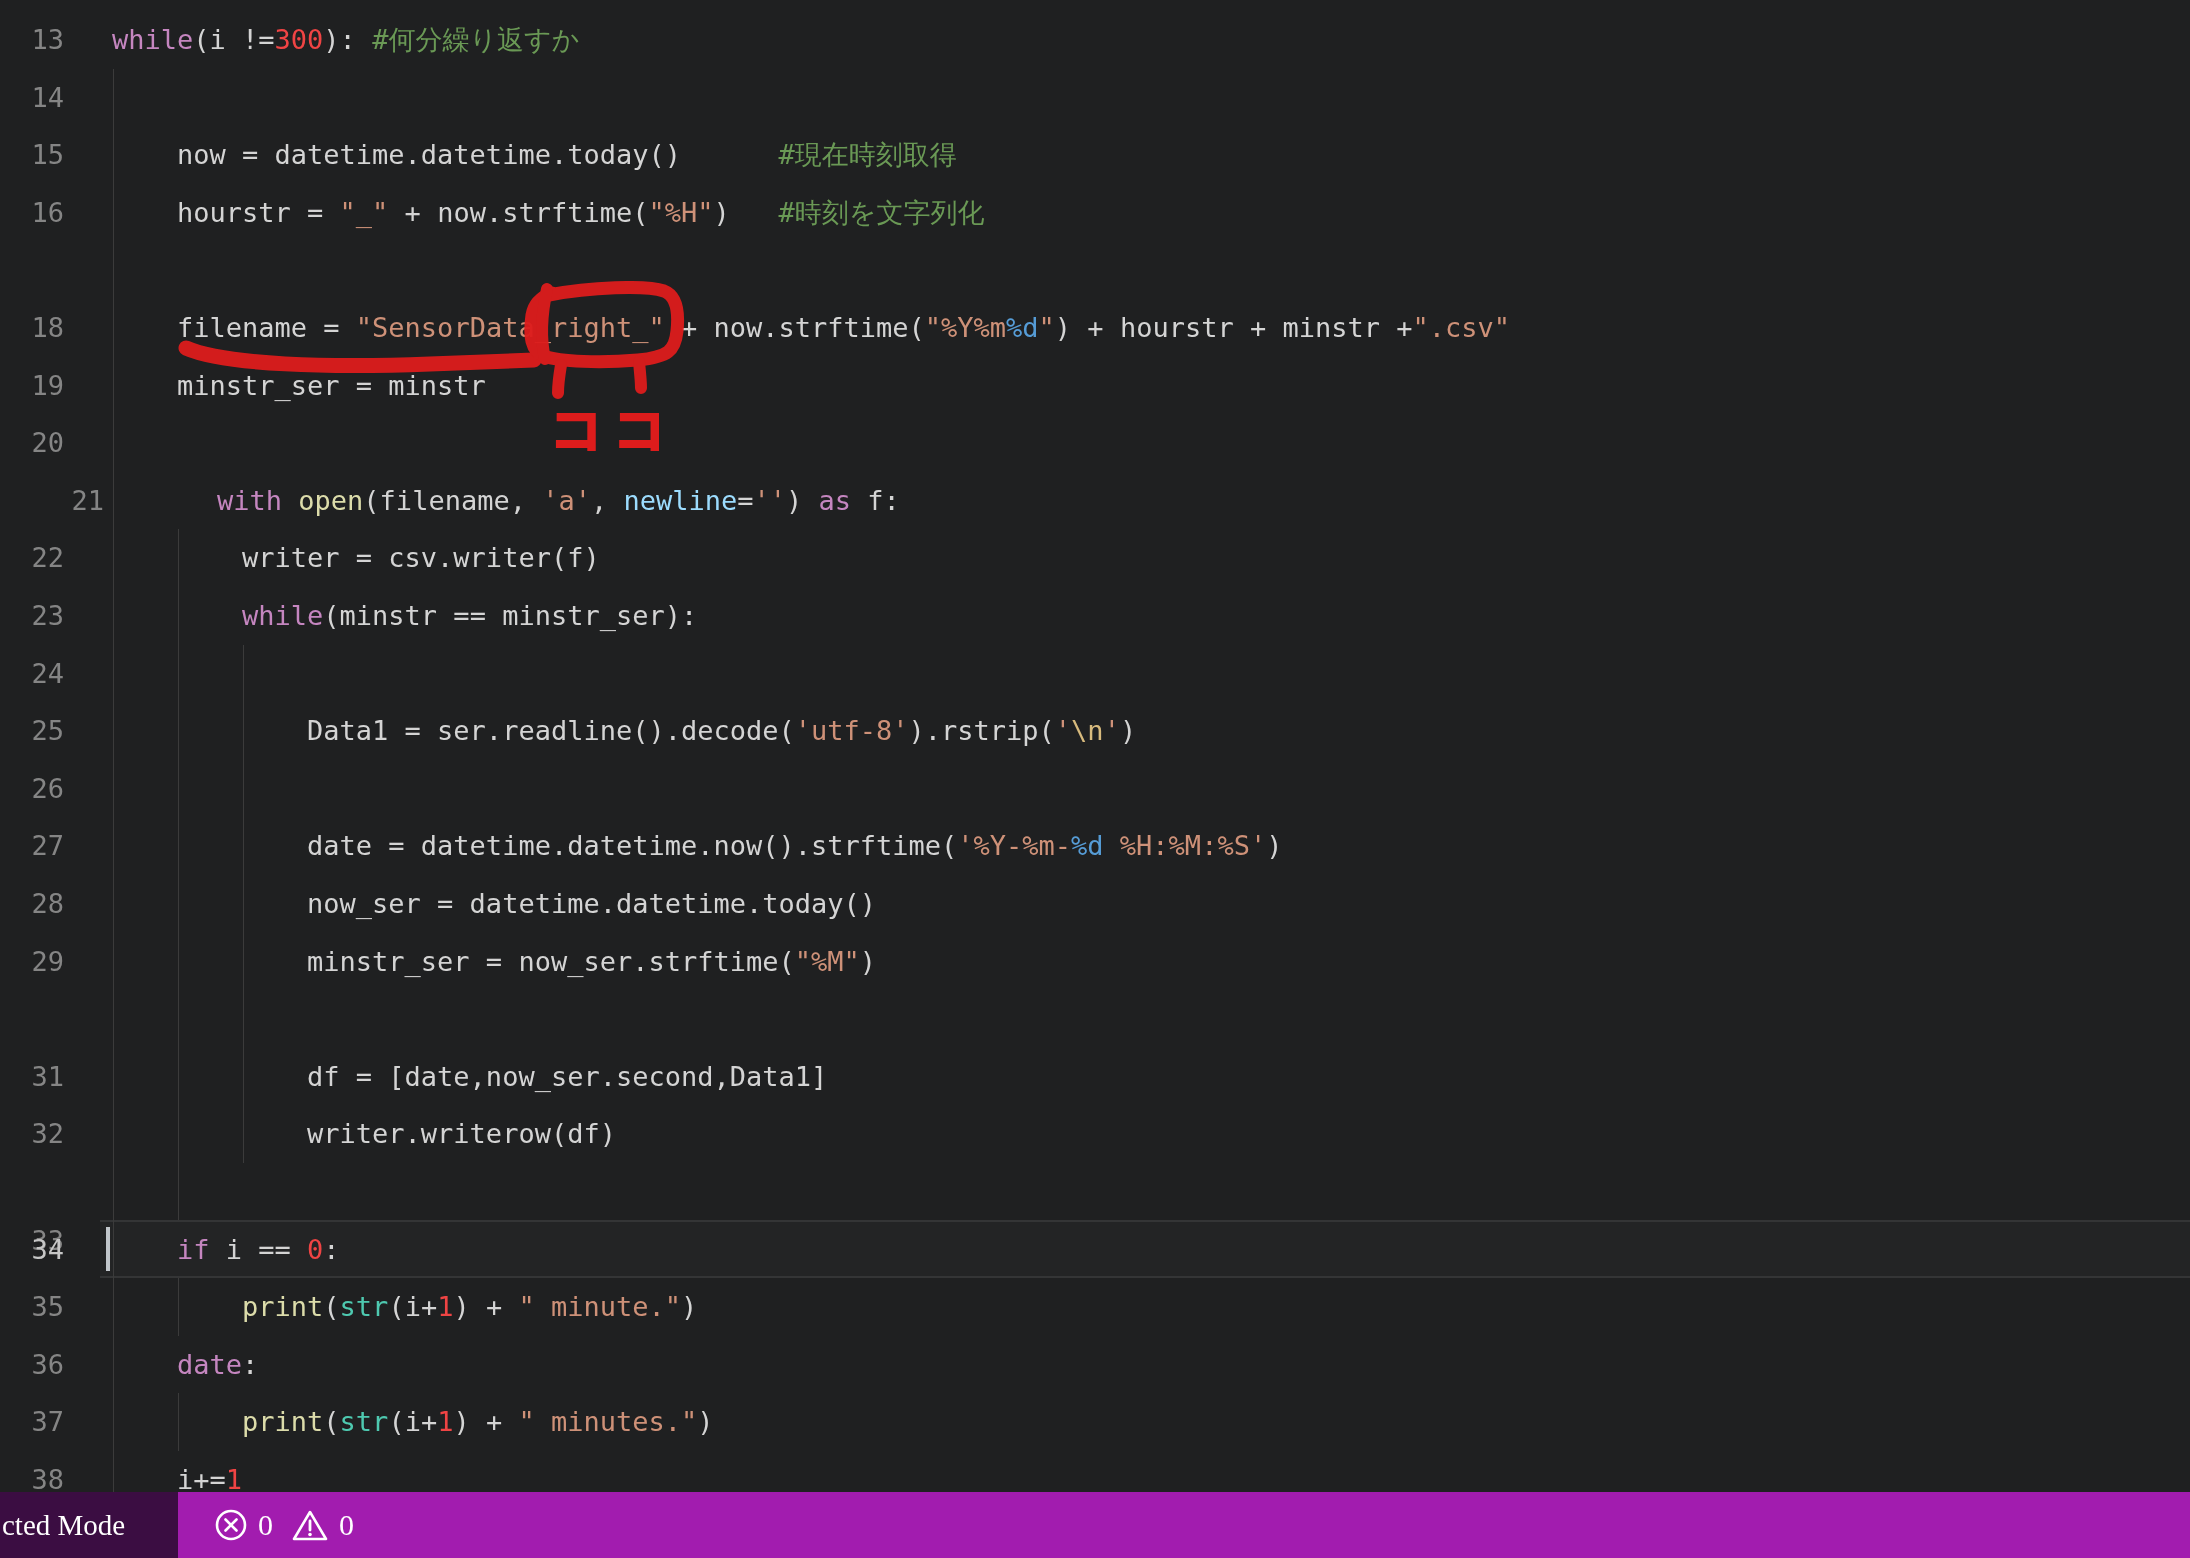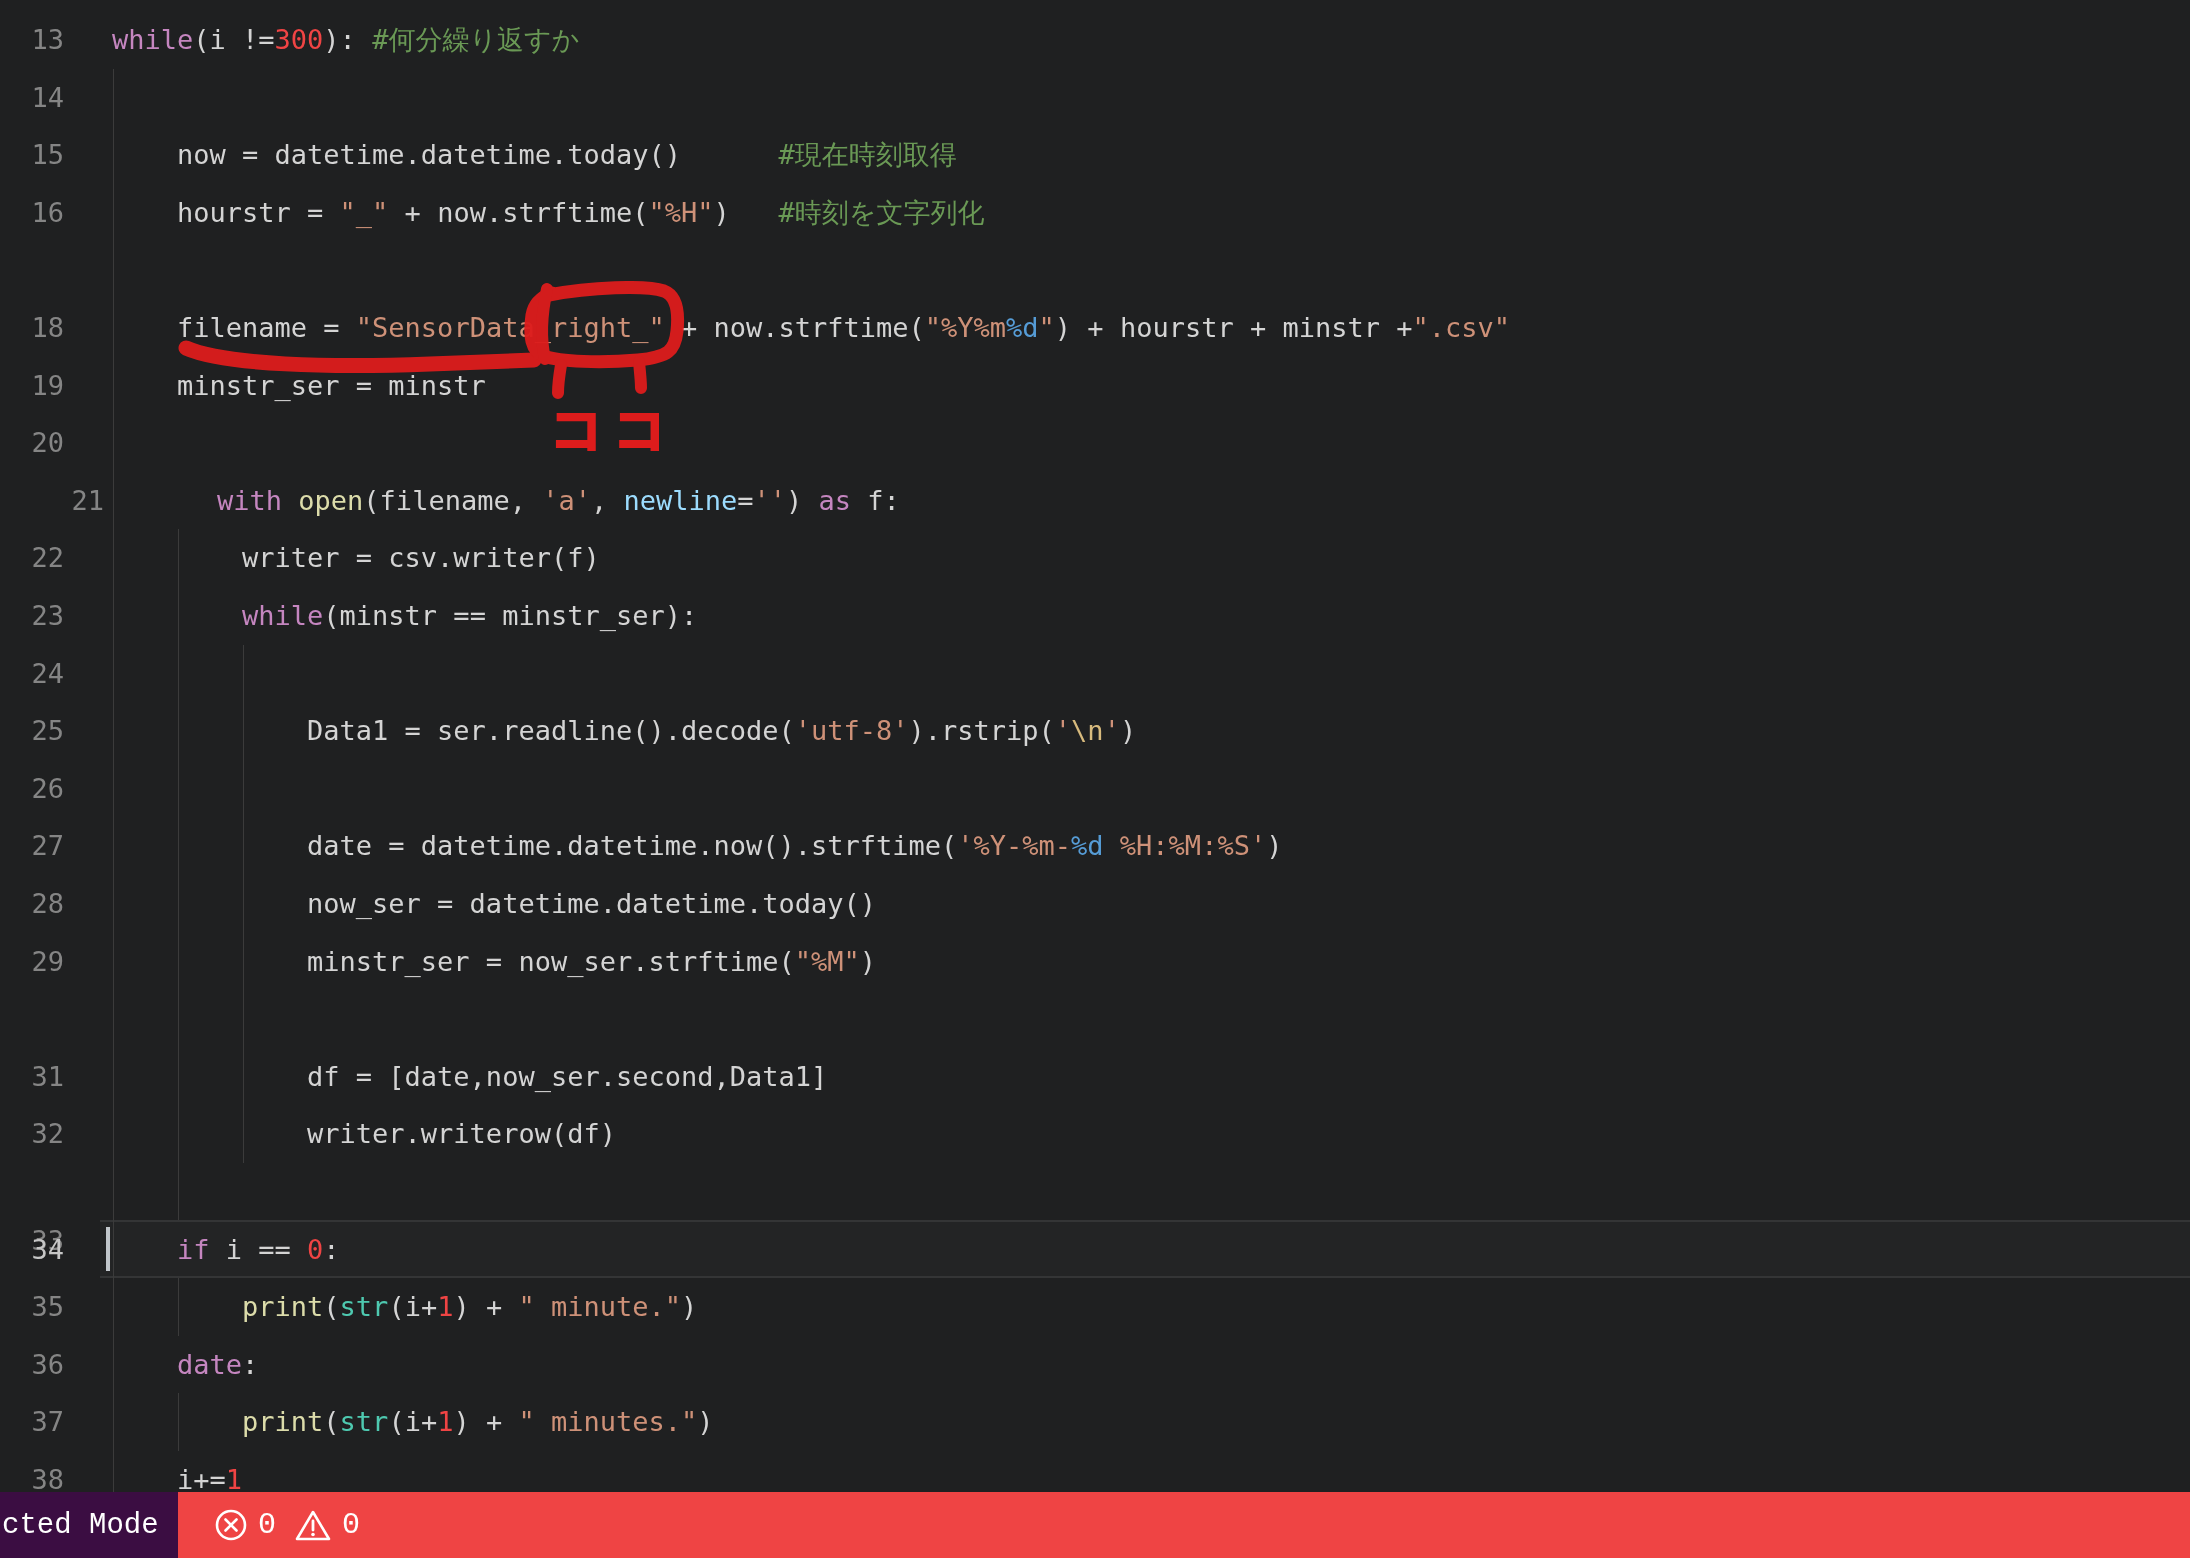--- a/index.html
+++ b/index.html
@@ -26,22 +26,22 @@
   .indent-guide{position:absolute;width:1px;background:#3b3b3b;z-index:2;}
   #current-line{position:absolute;left:100px;right:0;height:58px;
     background:rgba(255,255,255,0.02);
     border-top:2px solid #343536;border-bottom:2px solid #343536;
     box-sizing:border-box;z-index:1;}
   #cursor{position:absolute;width:4px;height:44px;background:#c2c7cc;z-index:4;}
   #lines{position:absolute;inset:0;z-index:3;}
   #annotation-overlay{position:absolute;left:0;top:0;z-index:5;pointer-events:none;}
   
   #statusbar{position:absolute;left:0;bottom:0;width:2190px;height:66px;
-    background:#ef4444;z-index:10;display:flex;align-items:stretch;
-    font-family:Liberation Mono, monospace;color:#ffffff;}
+    background:#a21caf;z-index:10;display:flex;align-items:stretch;
+    font-family:Liberation Serif, serif;color:#ffffff;}
   #restricted-badge{width:178px;background:#3B0D42;display:flex;align-items:center;
     padding-left:2px;box-sizing:border-box;font-size:29px;white-space:nowrap;overflow:hidden;}
   #problems{display:flex;align-items:center;gap:10px;margin-left:36px;font-size:30px;}
   #problems svg{display:block;}
   .sb-count{line-height:66px;}
 </style>
 </head>
 <body>
 
 <div id="editor">

